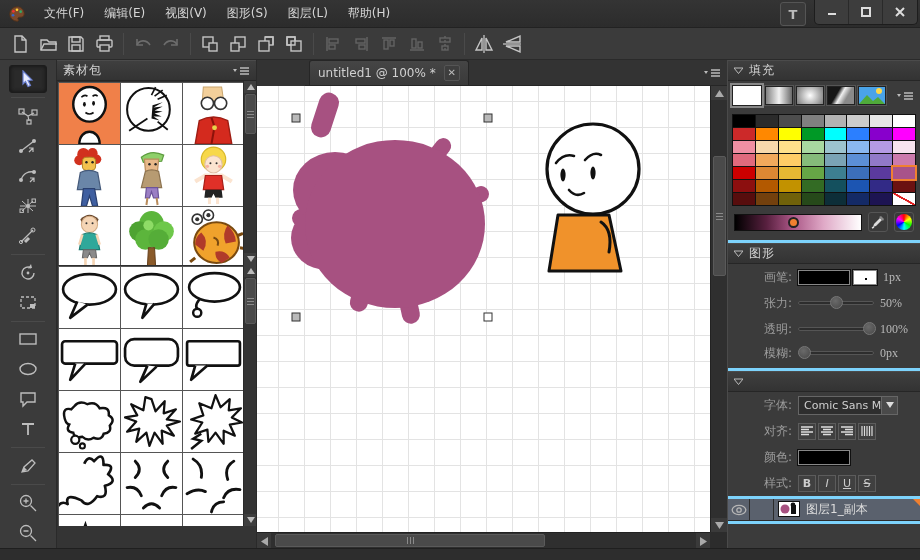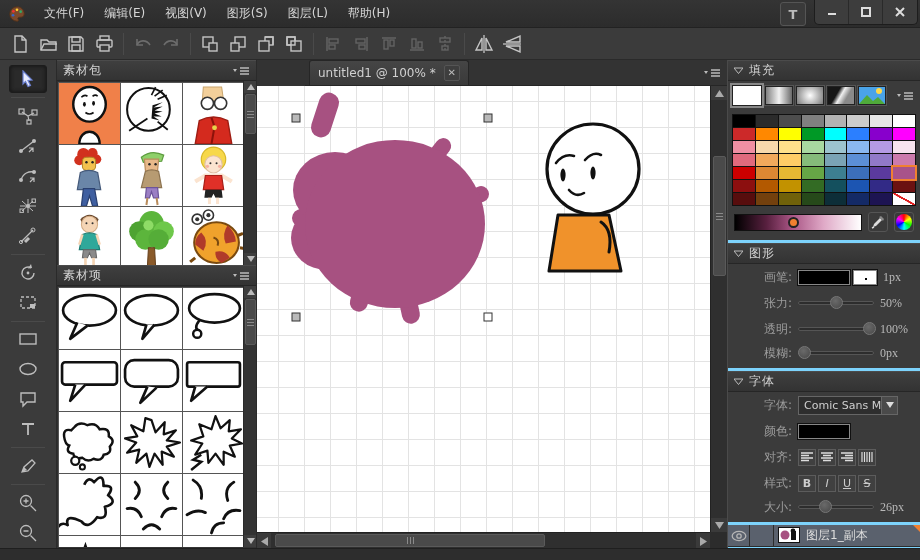--- a/index.html
+++ b/index.html
@@ -498,29 +498,20 @@
             <span class="grip"></span>
           </div>
         <div class="vs-arrow" style="bottom:0;">
             <svg width="8" height="6" viewBox="0 0 8 6">
               <path d="M4 6L0 0h8z" fill="#bbb"></path>
             </svg>
           </div>
       </div>
     </div>
 
-    <div class="panel-header">
-      <span class="title">素材项</span>
-      <span class="mi">
-          <svg width="18" height="10" viewBox="0 0 18 10">
-            <path d="M1 3h4L3 6z" fill="#bbb"></path>
-            <path d="M8 2h9M8 5h9M8 8h9" stroke="#bbb" stroke-width="1.4"></path>
-          </svg>
-        </span>
-    </div>
     <div class="lp-body" style="height:261px;">
       <div class="thumb-grid">
         <div class="cell">
             <svg width="61" height="61" viewBox="0 0 60 60">
               <ellipse cx="30" cy="22" rx="26" ry="15" fill="#fff" stroke="#111" stroke-width="2.6"></ellipse>
               <path d="M18 34l-7 16 17-13" fill="#fff" stroke="#111" stroke-width="2.6" stroke-linejoin="round"></path>
             </svg>
           </div>
         <div class="cell">
             <svg width="61" height="61" viewBox="0 0 60 60">
@@ -847,38 +838,33 @@
           </div>
         <span class="prop-value">0px</span>
       </div>
     </div>
 
     <div class="rp-section">
       <div class="panel-header">
         <svg width="9" height="7" viewBox="0 0 9 7" style="margin-right:6px;">
             <path d="M0 1h9L4.5 6.5z" fill="none" stroke="#bbb"></path>
           </svg>
-        <span class="title">字体</span>
       </div>
       <div class="prop-row">
         <span class="prop-label">字体:</span>
         <div class="font-select">
           <span class="val">Comic Sans MS</span>
           <span class="dd">
               <svg width="8" height="6" viewBox="0 0 8 6">
                 <path d="M0 0h8L4 6z" fill="#ddd"></path>
               </svg>
             </span>
         </div>
       </div>
       <div class="prop-row">
-        <span class="prop-label">颜色:</span>
-        <div class="color-swatch"></div>
-      </div>
-      <div class="prop-row">
         <span class="prop-label">对齐:</span>
         <div class="mini-btn">
             <svg width="12" height="10" viewBox="0 0 12 10">
               <path d="M0 1h12M0 3.5h8M0 6h12M0 8.5h8" stroke="#ddd" stroke-width="1.4"></path>
             </svg>
           </div>
         <div class="mini-btn">
             <svg width="12" height="10" viewBox="0 0 12 10">
               <path d="M0 1h12M2 3.5h8M0 6h12M2 8.5h8" stroke="#ddd" stroke-width="1.4"></path>
             </svg>
@@ -886,36 +872,32 @@
         <div class="mini-btn">
             <svg width="12" height="10" viewBox="0 0 12 10">
               <path d="M0 1h12M4 3.5h8M0 6h12M4 8.5h8" stroke="#ddd" stroke-width="1.4"></path>
             </svg>
           </div>
         <div class="mini-btn">
             <svg width="12" height="10" viewBox="0 0 12 10">
               <path d="M1 0v10M3.5 0v10M6 0v10M8.5 0v10M11 0v10" stroke="#ddd" stroke-width="1.2"></path>
             </svg>
           </div>
+      </div>
+      <div class="prop-row">
+        <span class="prop-label">颜色:</span>
+        <div class="color-swatch"></div>
       </div>
       <div class="prop-row">
         <span class="prop-label">样式:</span>
         <div class="mini-btn b">B</div>
         <div class="mini-btn i">I</div>
         <div class="mini-btn u">U</div>
         <div class="mini-btn s">S</div>
       </div>
-      <div class="prop-row" style="padding-bottom:4px;">
-        <span class="prop-label">大小:</span>
-        <div class="slider">
-            <div class="track"></div>
-            <div class="knob" style="left:35%;"></div>
-          </div>
-        <span class="prop-value">26px</span>
-      </div>
     </div>
 
     <div class="rp-section">
       <div class="layer-row sel">
         <div class="lr-eye">
             <svg width="16" height="12" viewBox="0 0 16 12">
               <ellipse cx="8" cy="6" rx="6.8" ry="4.6" fill="none" stroke="#b5b5b5" stroke-width="1.3"></ellipse>
               <circle cx="8" cy="6" r="2.2" fill="none" stroke="#b5b5b5" stroke-width="1.3"></circle>
             </svg>
           </div>

